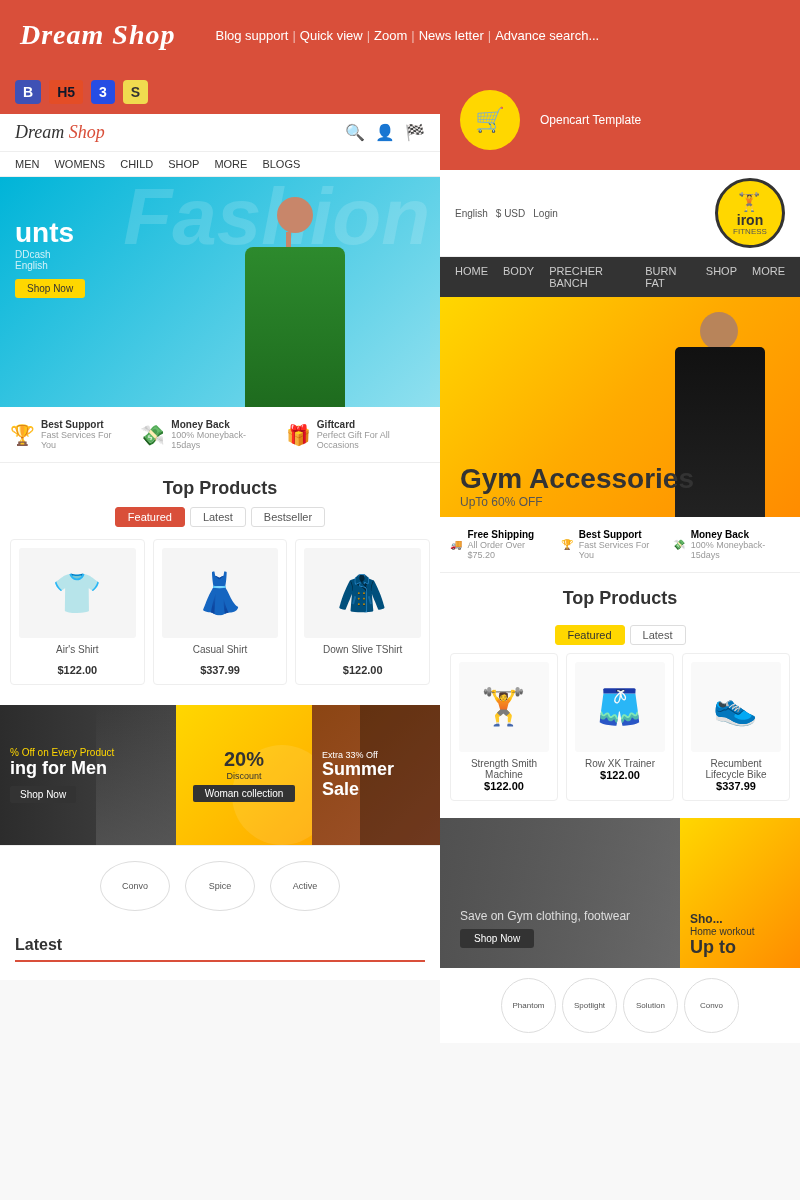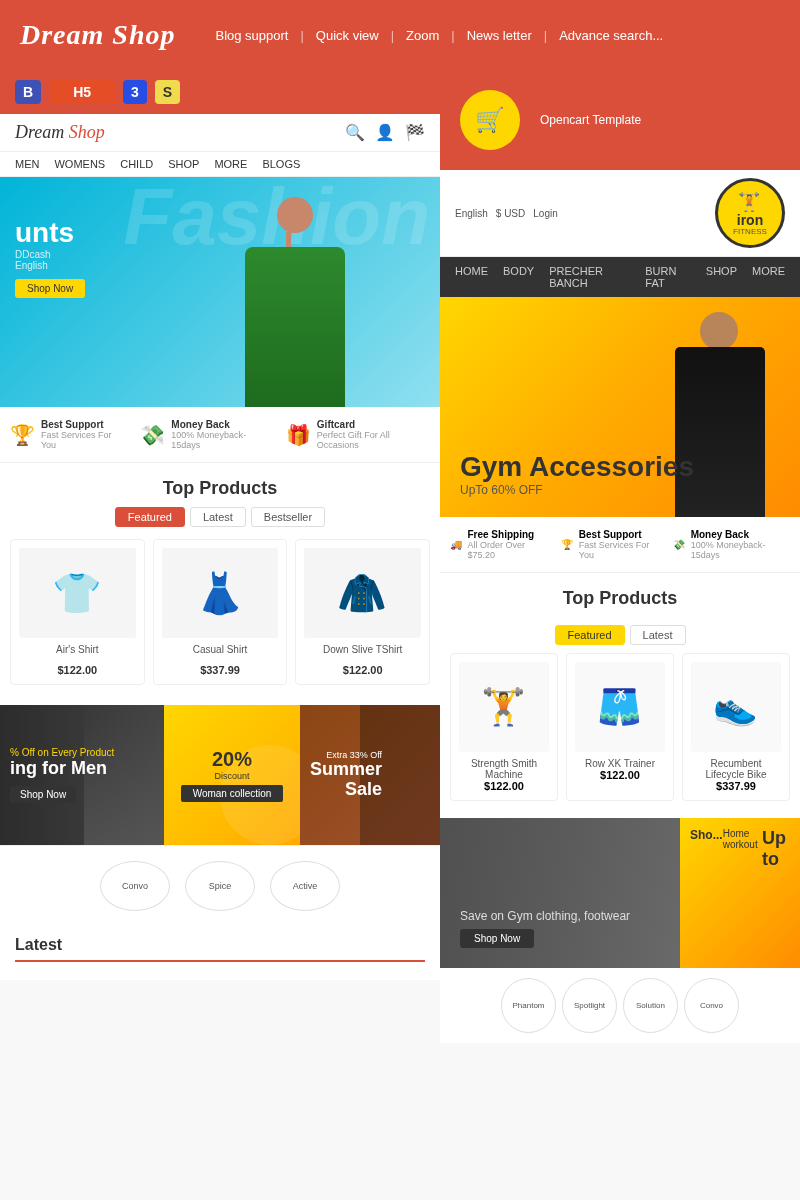--- a/index.html
+++ b/index.html
@@ -18,21 +18,20 @@
       font-family: 'Georgia', cursive;
       font-size: 28px;
       color: white;
       font-style: italic;
       font-weight: bold;
       letter-spacing: 1px;
     }
     .top-nav {
       display: flex;
       align-items: flex-end;
-      gap: 8px;
       margin-left: 40px;
       color: white;
       font-size: 13px;
     }
     .top-nav span { color: white; font-size: 13px; }
     .top-nav .sep { color: rgba(255,255,255,0.6); margin: 0 4px; }
 
     
     .main-area {
       display: flex;
@@ -48,21 +47,21 @@
 
     
     .tech-badges {
       background: #d94f3a;
       padding: 10px 15px;
       display: flex;
       gap: 8px;
       align-items: center;
     }
     .badge-b { background: #3f51b5; color: white; font-weight: bold; font-size: 14px; padding: 4px 8px; border-radius: 4px; }
-    .badge-h5 { background: #e44d26; color: #ffffff; font-weight: bold; font-size: 14px; padding: 4px 24px; border-radius: 3px; }
+    .badge-h5 { background: #e44d26; color: #0f172a; font-weight: bold; font-size: 14px; padding: 4px 8px; border-radius: 3px; }
     .badge-css3 { background: #264de4; color: white; font-weight: bold; font-size: 14px; padding: 4px 8px; border-radius: 4px; }
     .badge-html5 { background: #f0db4f; color: #333; font-weight: bold; font-size: 14px; padding: 4px 8px; border-radius: 4px; }
 
     
     .inner-header {
       background: white;
       padding: 8px 15px;
       display: flex;
       align-items: center;
       justify-content: space-between;
@@ -207,27 +206,26 @@
       overflow: hidden;
       display: flex;
       align-items: center;
       justify-content: center;
     }
     .promo-women-text { text-align: center; color: #333; z-index: 2; position: relative; }
     .promo-women-text .pct { font-size: 20px; font-weight: bold; }
     .promo-women-text .discount-label { font-size: 9px; }
     .promo-women-text .collection { background: #333; color: white; padding: 3px 12px; font-size: 10px; border-radius: 2px; margin-top: 4px; display: block; }
     .promo-summer {
-      width: 140px;
+      width: 128px;
       background: linear-gradient(135deg, #8b4513, #a0522d);
       position: relative;
       overflow: hidden;
       display: flex;
       align-items: center;
-      text-align: right;
     }
     .promo-summer-text {
       padding: 10px;
       color: white;
       z-index: 2;
     }
     .promo-summer-text .extra { font-size: 9px; }
     .promo-summer-text .sale-title { font-size: 18px; font-weight: bold; line-height: 1.1; }
 
     
@@ -328,21 +326,21 @@
     .gym-hero {
       background: linear-gradient(135deg, #ffd700 0%, #ffaa00 50%, #ff8c00 100%);
       height: 220px;
       position: relative;
       overflow: hidden;
       display: flex;
       align-items: center;
     }
     .gym-text {
       position: absolute;
-      bottom: 20px;
+      bottom: 8px;
       left: 20px;
       color: #333;
       z-index: 2;
     }
     .gym-text h2 { font-size: 28px; font-weight: bold; color: #333; }
     .gym-text .upto { font-size: 12px; color: #555; }
 
     
     .gym-features {
       background: white;
@@ -413,21 +411,21 @@
       padding: 4px 14px;
       font-size: 10px;
       border-radius: 3px;
       display: inline-block;
       margin-top: 6px;
     }
     .fitness-side {
       flex: 1;
       background: linear-gradient(135deg, #ffd700, #ff8c00);
       display: flex;
-      flex-direction: row;
+      flex-direction: column;
       justify-content: flex-end;
       padding: 10px;
       position: relative;
       overflow: hidden;
     }
     .fitness-side .side-text { font-size: 12px; font-weight: bold; color: #333; }
     .fitness-side .up-to { font-size: 18px; font-weight: bold; color: #333; }
 
     
     .gym-brands {

